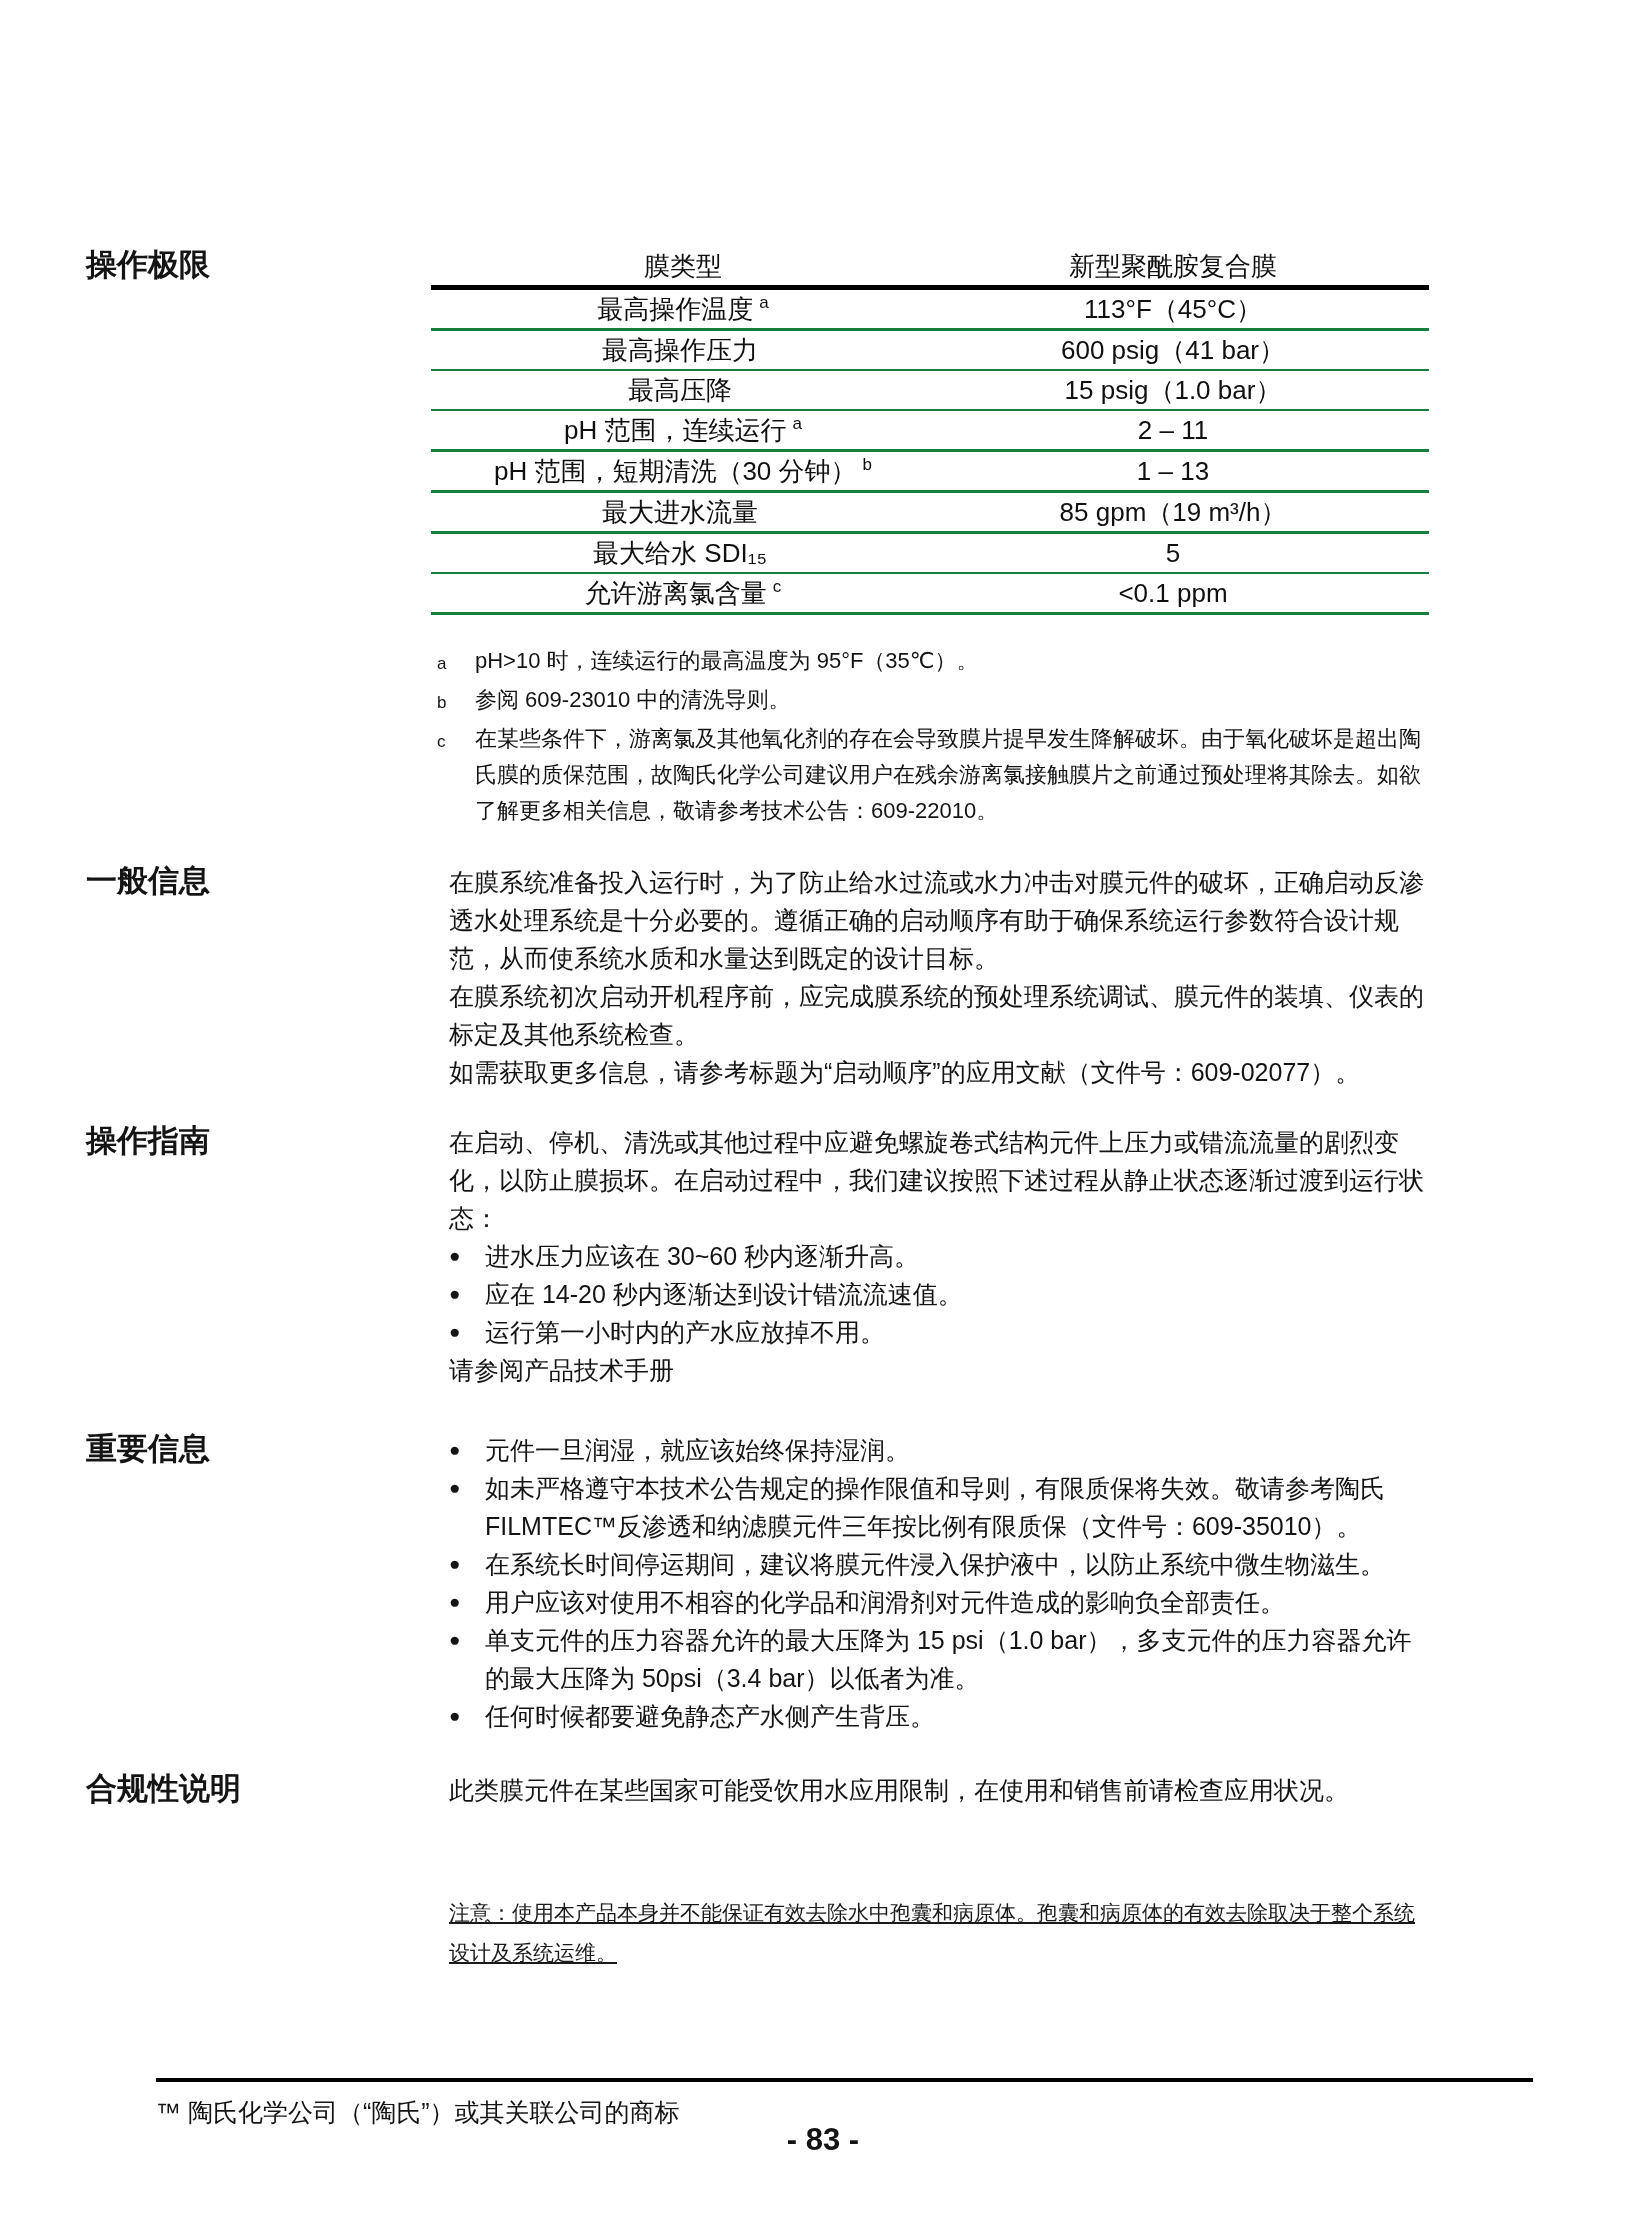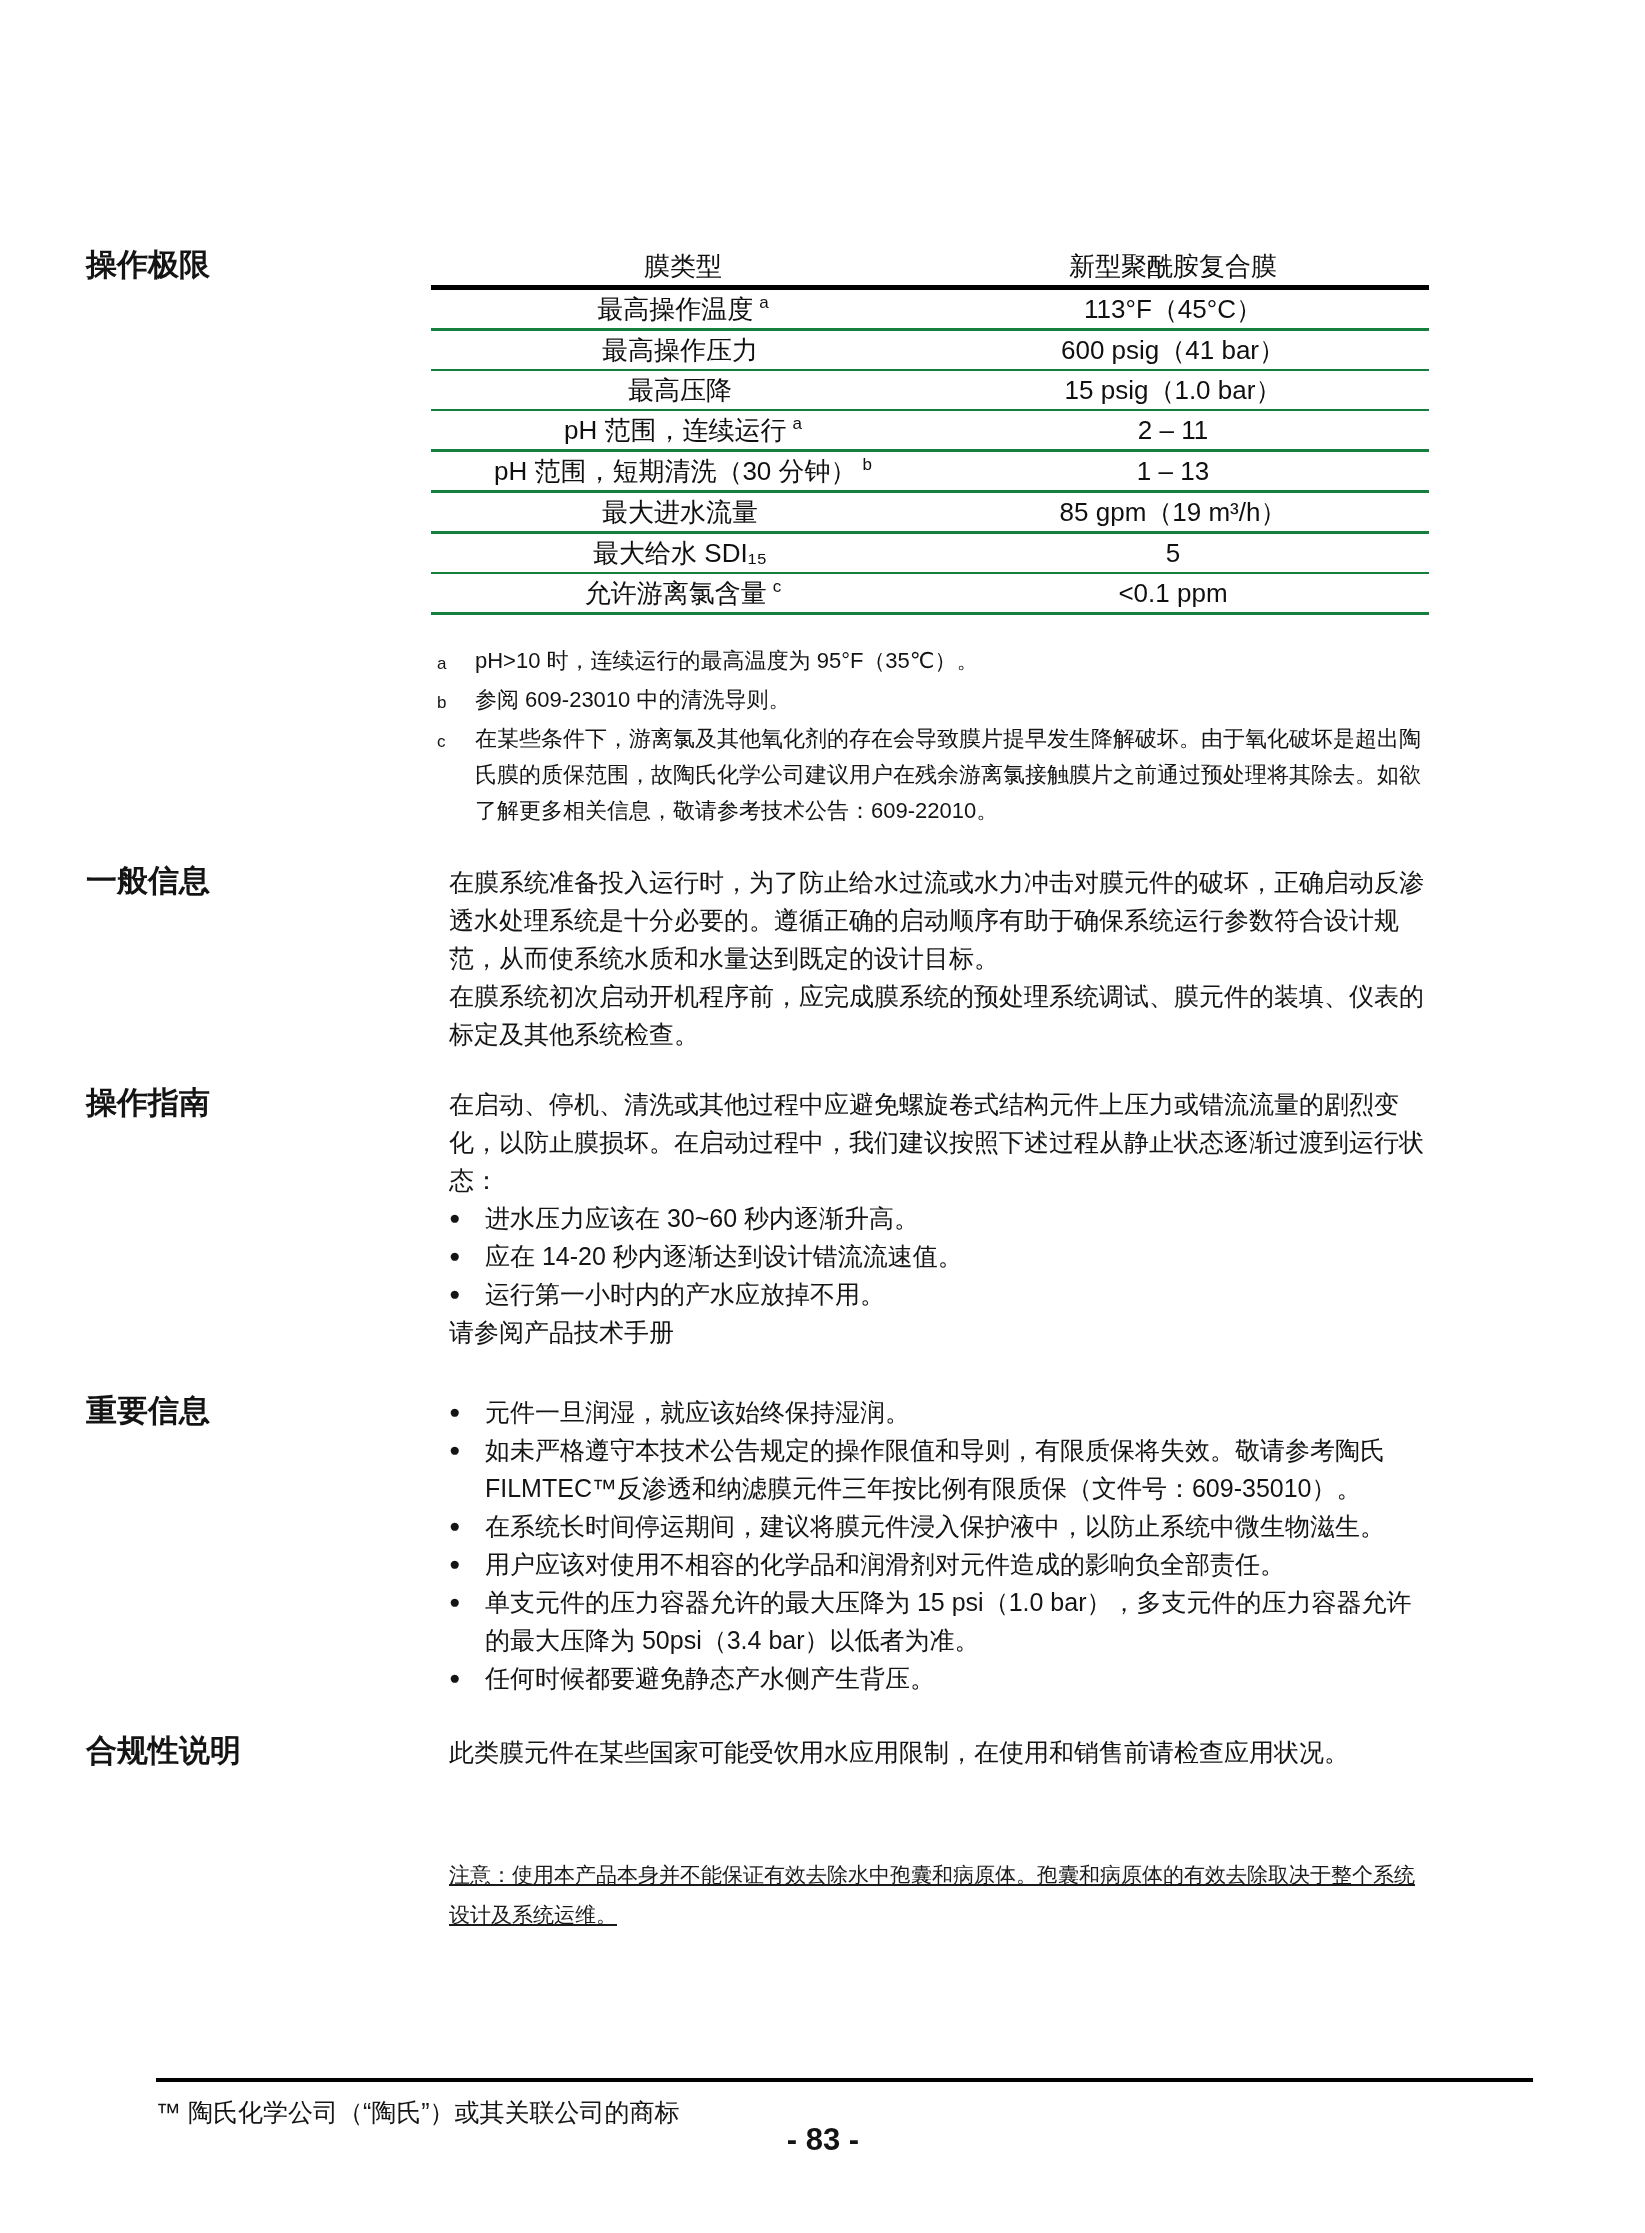--- a/index.html
+++ b/index.html
@@ -134,20 +134,21 @@
         </div>
       </div>
     </div>
   </div>
 
   <div class="section section-general">
     <div class="sec-heading">一般信息</div>
     <div class="sec-body">
       <div class="para">在膜系统准备投入运行时，为了防止给水过流或水力冲击对膜元件的破坏，正确启动反渗透水处理系统是十分必要的。遵循正确的启动顺序有助于确保系统运行参数符合设计规范，从而使系统水质和水量达到既定的设计目标。</div>
       <div class="para">在膜系统初次启动开机程序前，应完成膜系统的预处理系统调试、膜元件的装填、仪表的标定及其他系统检查。</div>
+      <div class="para">如需获取更多信息，请参考标题为“启动顺序”的应用文献（文件号：609-02077）。</div>
     </div>
   </div>
 
   <div class="section section-guide">
     <div class="sec-heading">操作指南</div>
     <div class="sec-body">
       <div class="para">在启动、停机、清洗或其他过程中应避免螺旋卷式结构元件上压力或错流流量的剧烈变化，以防止膜损坏。在启动过程中，我们建议按照下述过程从静止状态逐渐过渡到运行状态：</div>
       <div class="bullet">
         <span class="bullet-dot">●</span>
         <span class="bullet-text">进水压力应该在 30~60 秒内逐渐升高。</span>

